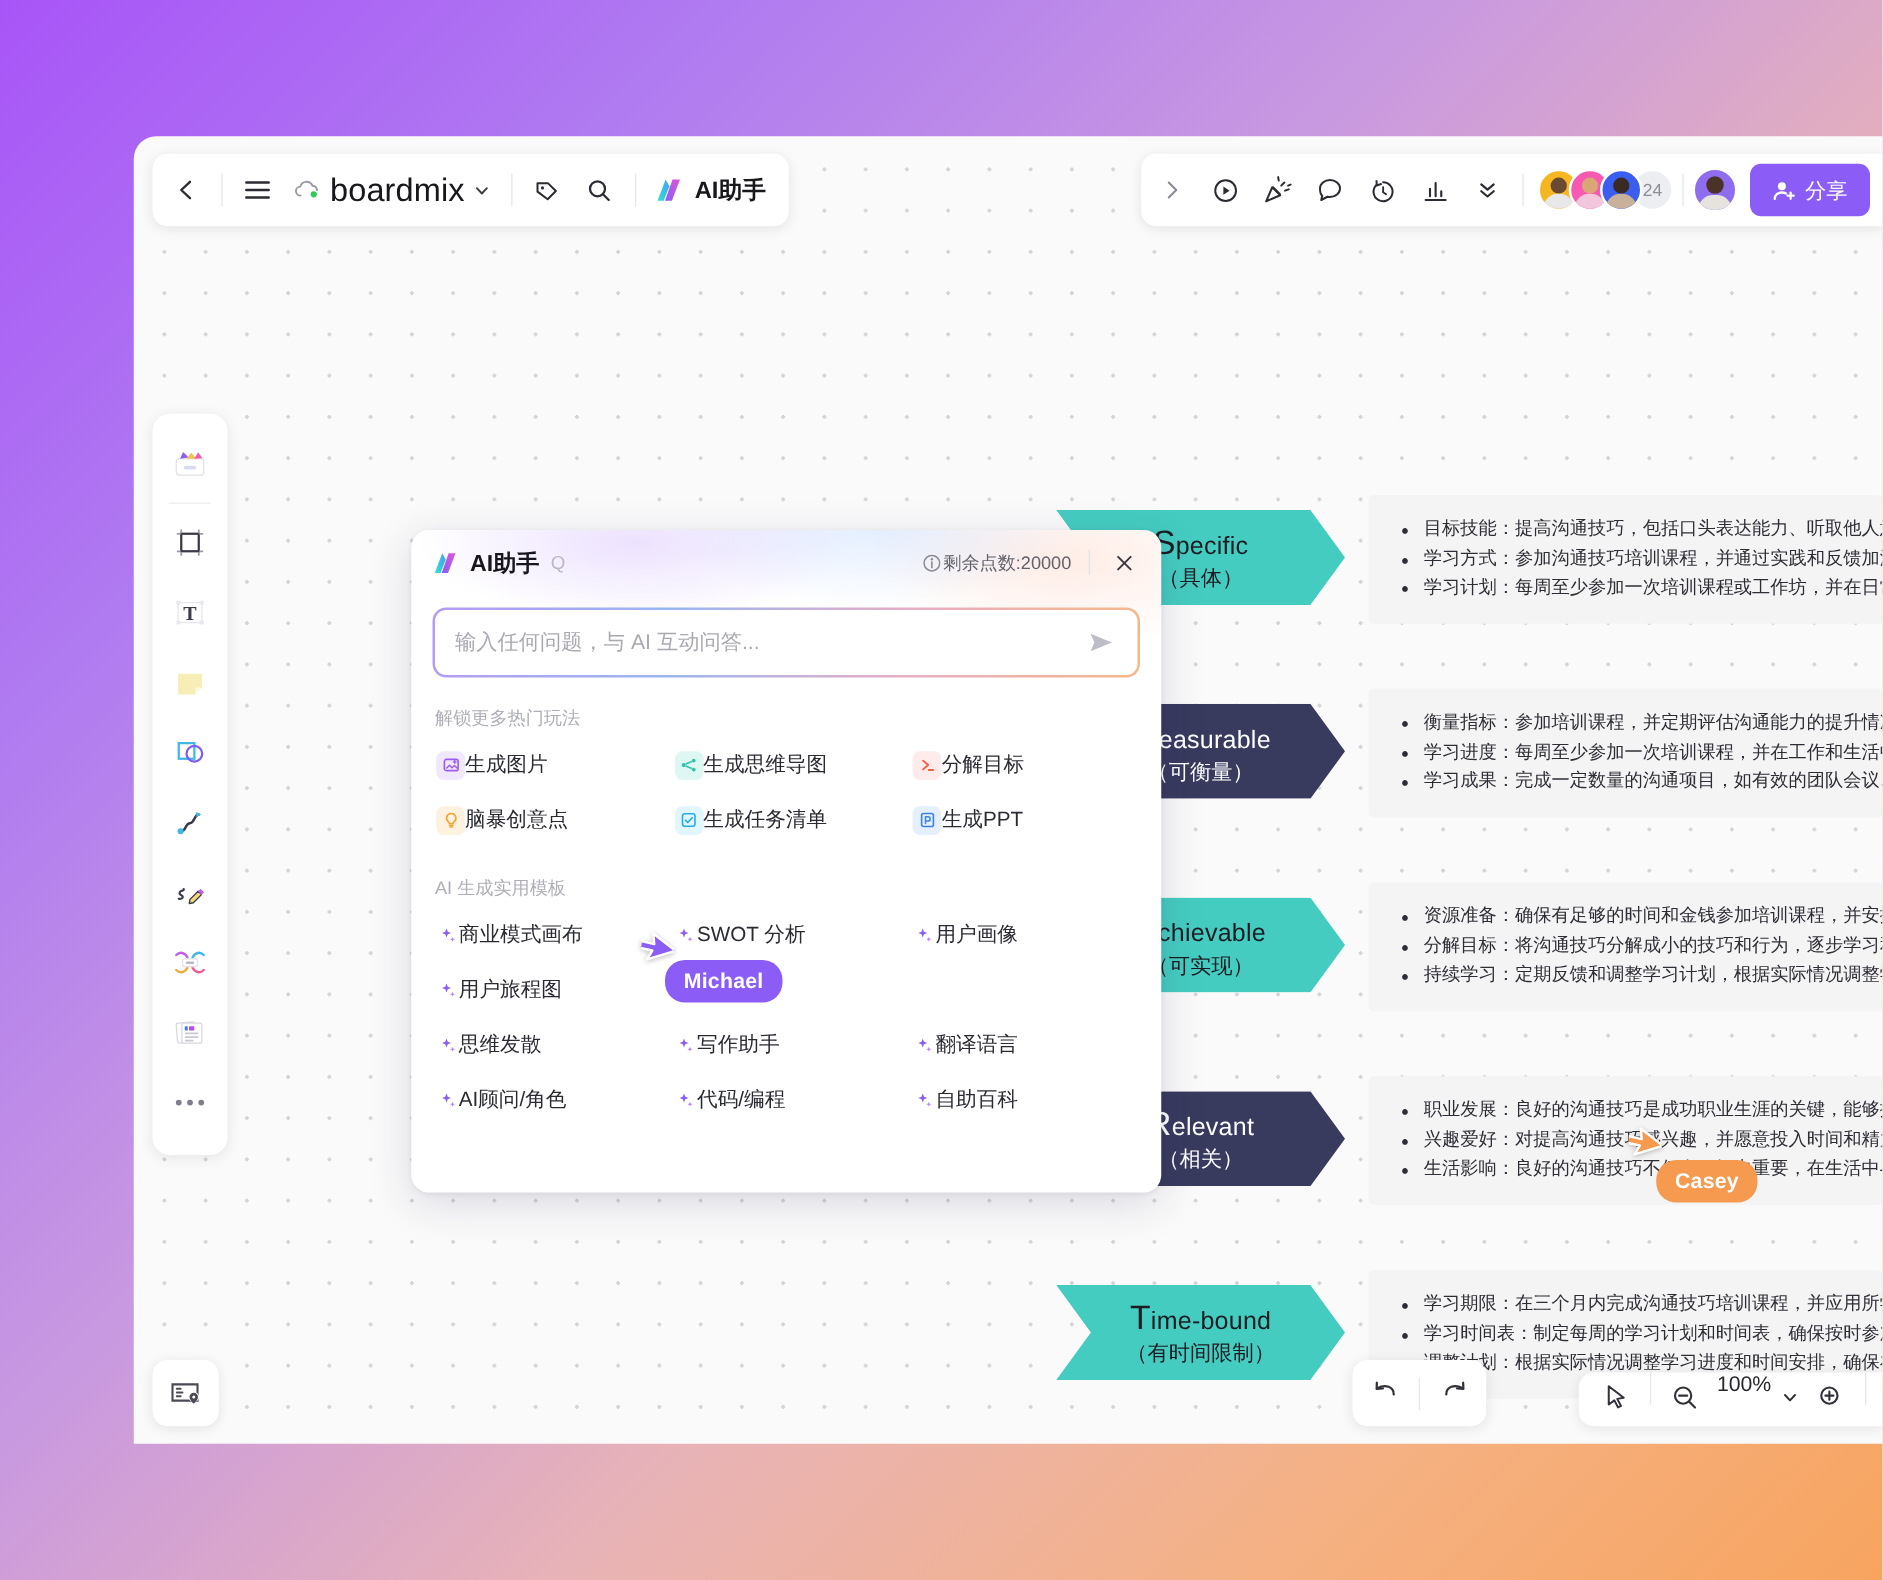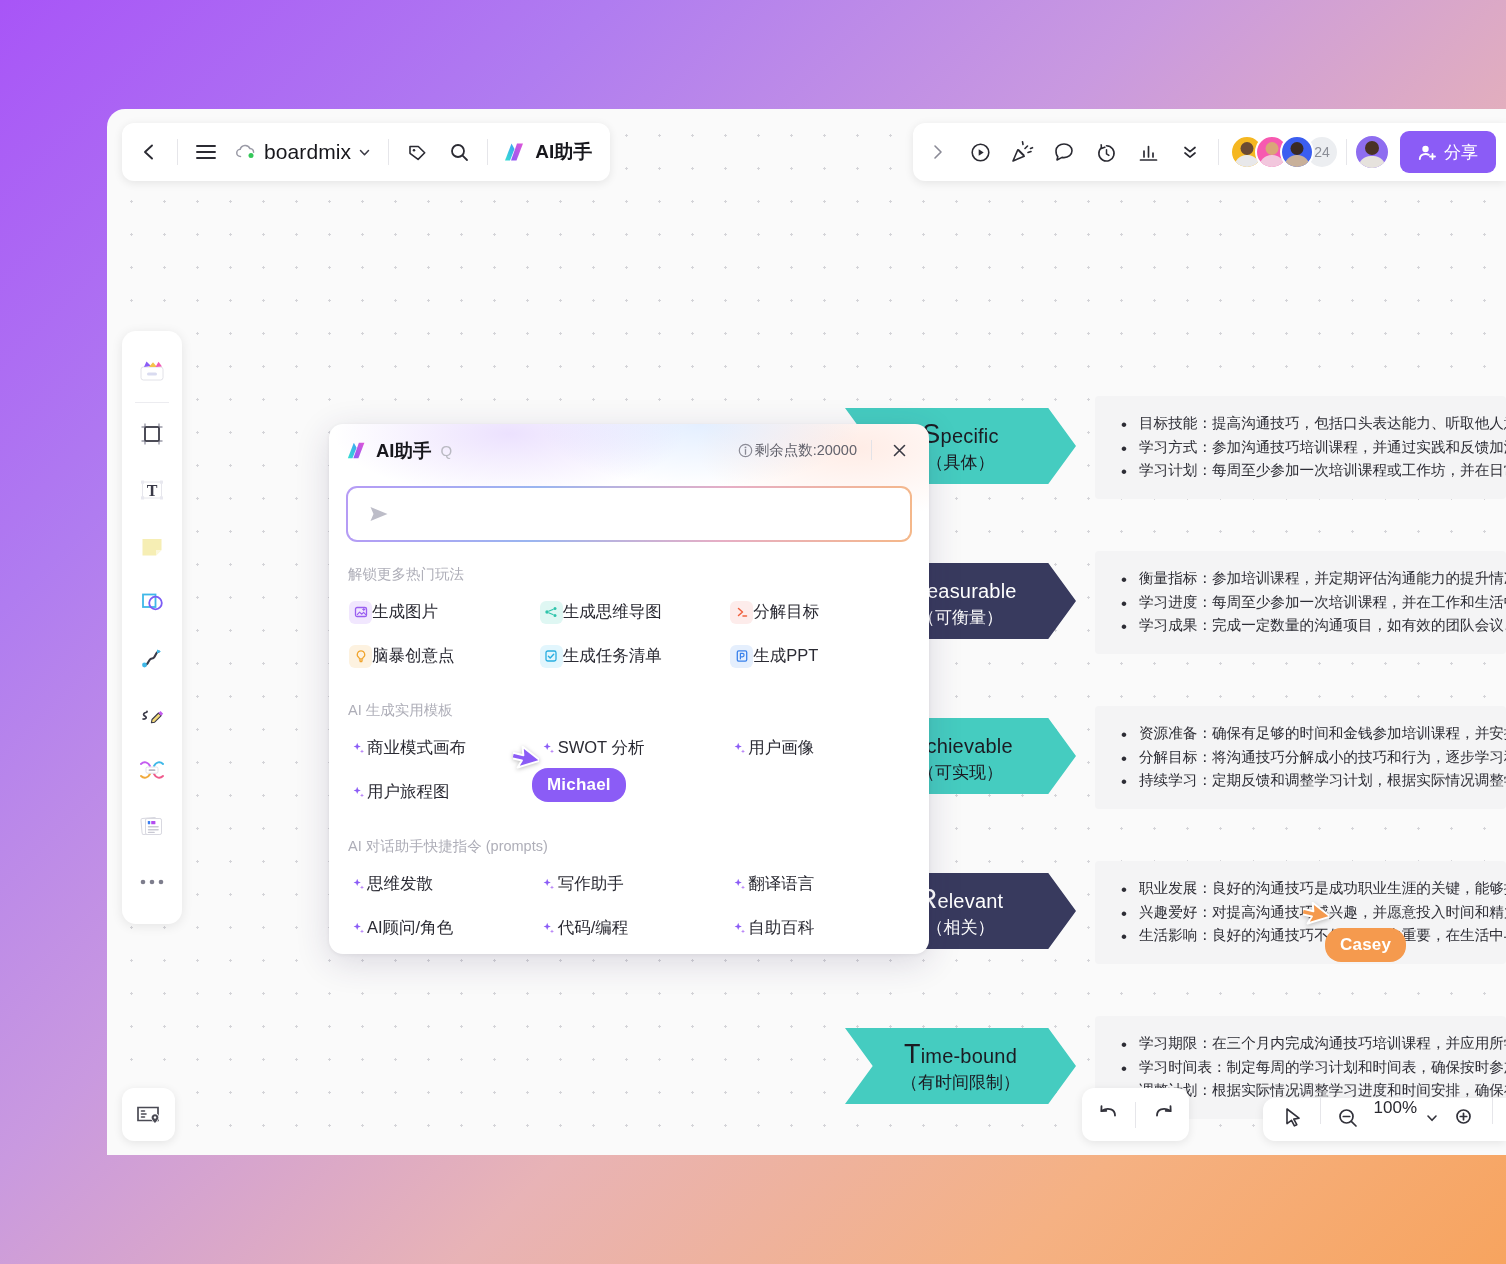--- a/index.html
+++ b/index.html
@@ -44,21 +44,21 @@
     height: 42px; min-width: 42px;
     display: flex; align-items: center; justify-content: center;
     border-radius: 8px; cursor: pointer;
     color: #2b2b33;
   }
   .tb-sep { width: 1px; height: 26px; background: #e6e6ea; margin: 0 7px; }
   #doc-title-btn {
     display: flex; align-items: center; gap: 7px;
     padding: 0 10px 0 8px; height: 42px; border-radius: 8px; cursor: pointer;
   }
-  #doc-title-text { font-size: 21px; color: #17171c; letter-spacing: .1px; }
+  #doc-title-text { font-size: 26px; color: #17171c; letter-spacing: .1px; }
   #ai-assist-btn {
     display: flex; align-items: center; gap: 7px;
     padding: 0 12px 0 8px; height: 42px; border-radius: 8px; cursor: pointer;
   }
   #ai-assist-label { font-size: 19px; font-weight: bold; color: #17171c; }
 
   
   #topbar-right {
     position: absolute; right: 0px; top: 14px;
     height: 58px;
@@ -590,20 +590,21 @@
         <svg width="17" height="17" viewBox="0 0 17 17">
           <g stroke="#3a3a44" stroke-width="1.6" stroke-linecap="round">
               <path d="M3.5 3.5l10 10M13.5 3.5l-10 10"></path>
             </g>
         </svg>
       </div>
     </div>
 
     <div id="ai-input-wrap">
       <div id="ai-input-inner">
+        <input id="ai-input" type="text" placeholder="输入任何问题，与 AI 互动问答..." style="">
         <div id="ai-send-btn">
           <svg width="22" height="20" viewBox="0 0 22 20">
             <path d="M2.5 3L19.5 10 2.5 17l3-7z" fill="#bdbdc8"></path>
           </svg>
         </div>
       </div>
     </div>
 
     <div id="ai-sections">
         <div class="ai-section-title">解锁更多热门玩法</div>
@@ -698,21 +699,20 @@
           <div class="ai-item">
             <span class="spark">
               <svg width="15" height="15" viewBox="0 0 15 15">
                 <path d="M6.2 1.8l1 2.6 2.6 1-2.6 1-1 2.6-1-2.6-2.6-1 2.6-1z" fill="#8b5cf6"></path>
                 <path d="M11 8.4l.55 1.4 1.45.55-1.45.55L11 12.3l-.55-1.4L9 10.35l1.45-.55z" fill="#b985f7"></path>
               </svg>
             </span>
             <span class="label">用户旅程图</span>
           </div>
         </div>
-        <div class="ai-section-title">AI 对话助手快捷指令 (prompts)</div>
         <div class="ai-grid">
           <div class="ai-item">
             <span class="spark">
               <svg width="15" height="15" viewBox="0 0 15 15">
                 <path d="M6.2 1.8l1 2.6 2.6 1-2.6 1-1 2.6-1-2.6-2.6-1 2.6-1z" fill="#8b5cf6"></path>
                 <path d="M11 8.4l.55 1.4 1.45.55-1.45.55L11 12.3l-.55-1.4L9 10.35l1.45-.55z" fill="#b985f7"></path>
               </svg>
             </span>
             <span class="label">思维发散</span>
           </div>

